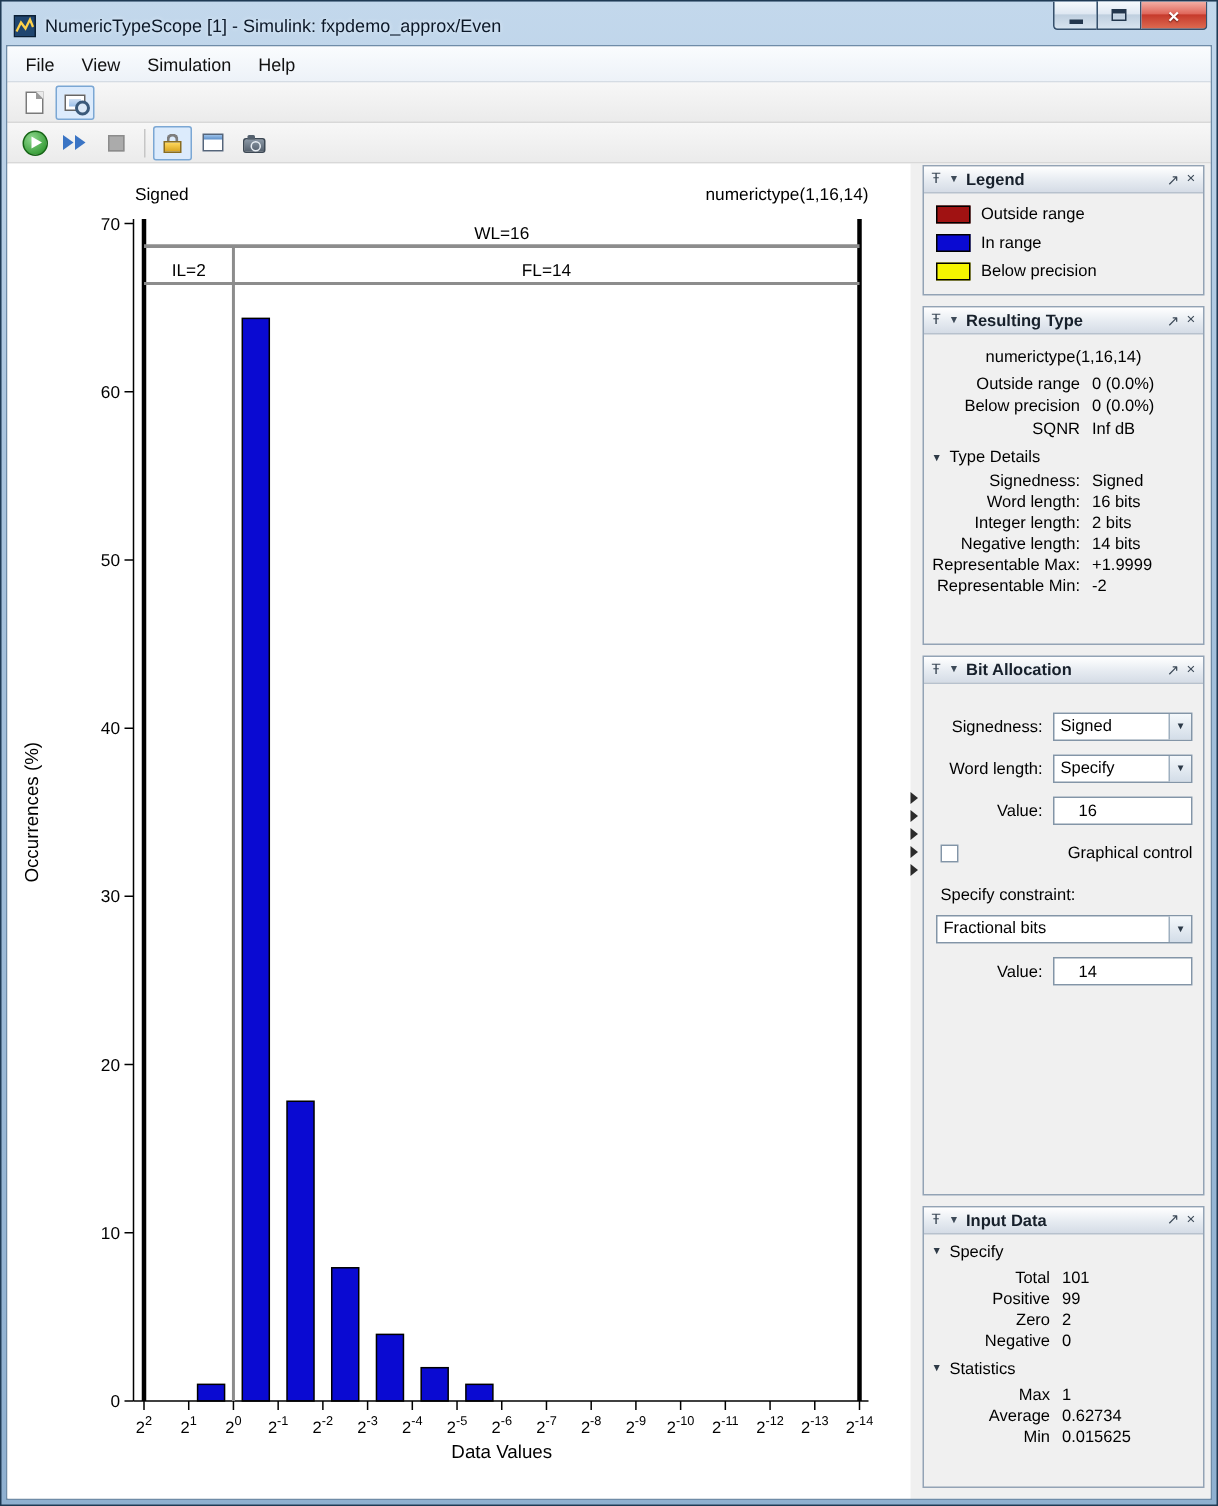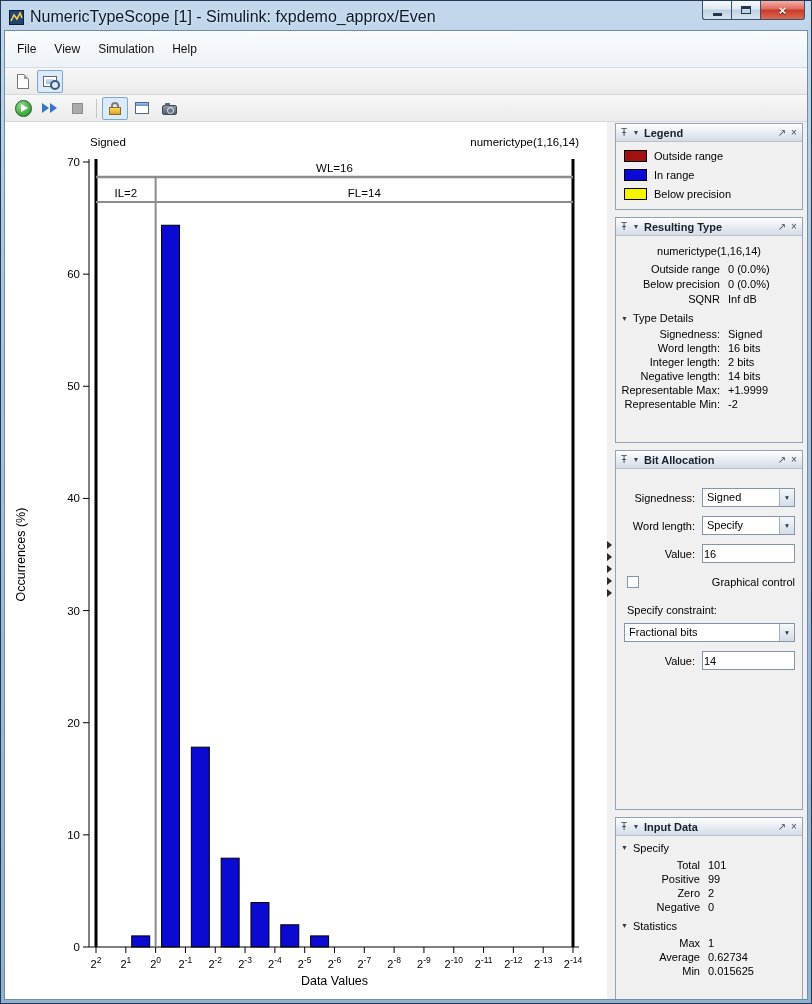--- a/index.html
+++ b/index.html
@@ -1,29 +1,29 @@
 <!DOCTYPE html>
 <html><head>
 <meta charset="utf-8">
 <style>
   *{box-sizing:border-box;margin:0;padding:0}
   body{width:812px;height:1004px;position:relative;overflow:hidden;font-family:"Liberation Sans",sans-serif;background:#9db9d6}
   .frame{position:absolute;inset:0;border:1px solid #1f3a54;background:linear-gradient(180deg,#c3d8ec 0%,#a9c4de 30%,#8fb0d0 100%);padding:3px}
   .titlebar{height:26px;display:flex;align-items:center;position:relative;padding:0 2px}
   .app-icon{width:15px;height:15px;margin:0 6px 0 3px;flex:0 0 auto}
-  .title-text{font-size:16px;color:#0c1828;text-shadow:0 0 3px #e8f2fb;white-space:nowrap}
+  .title-text{font-size:12px;color:#0c1828;text-shadow:0 0 3px #e8f2fb;white-space:nowrap}
   .win-controls{position:absolute;top:-3px;right:3px;display:flex;height:19px}
   .win-btn{width:29px;height:19px;border:1px solid #37506b;border-top:none;border-right-width:0;display:flex;align-items:center;justify-content:center;background:linear-gradient(#f6fafd,#dfe8f2 45%,#bfcfdf 50%,#d8e4ef)}
   .win-btn.first{border-radius:0 0 0 3px}
   .win-btn.close{width:45px;border-right-width:1px;background:linear-gradient(#f3b0a6,#e0685c 45%,#c63a2c 50%,#dd6a50);border-radius:0 0 3px 0}
   .glyph-min{width:9px;height:3px;background:#23364c;margin-top:8px}
   .glyph-max{width:10px;height:8px;border:1px solid #23364c;border-top:3px solid #23364c}
   .glyph-close{color:#fff;font-size:13px;font-weight:bold;line-height:1;text-shadow:0 1px 1px #5e130c}
   .client{height:calc(100% - 26px);border:1px solid #6f8ca8;background:#f0f0f0;display:flex;flex-direction:column}
-  .menubar{height:37px;background:linear-gradient(#fafcfe,#edf2f8);border-bottom:1px solid #d5dce4;display:flex;align-items:center;padding:0 3px;flex:0 0 auto}
+  .menubar{height:24px;background:linear-gradient(#fafcfe,#edf2f8);border-bottom:1px solid #d5dce4;display:flex;align-items:center;padding:0 3px;flex:0 0 auto}
   .menu-item{font-size:12px;color:#111;padding:3px 9px;border-radius:2px;cursor:default}
   .toolbar{height:27px;background:linear-gradient(#f7f7f7,#ebebeb);border-bottom:1px solid #d8d8d8;display:flex;align-items:center;padding:0 5px;flex:0 0 auto}
   .tb-btn{width:26px;height:23px;display:flex;align-items:center;justify-content:center;margin-right:1px;border:1px solid transparent;border-radius:2px;position:relative}
   .tb-btn.pressed{background:#dcebfc;border-color:#7ba7d4}
   .tb-sep{width:1px;height:19px;background:#c6c6c6;margin:0 5px}
   .content{flex:1;position:relative;background:#f0f0f0;overflow:hidden}
   .chart-region{position:absolute;left:0;top:0;width:602px;height:890px;background:#fff}
   .chart-region svg{display:block}
   svg text{font-family:"Liberation Sans",sans-serif;fill:#000}
   .splitter{position:absolute;left:600px;top:417px;width:9px;display:flex;flex-direction:column;align-items:center}
@@ -51,21 +51,21 @@
   .id .k{width:84px}
   .id .v{padding-left:8px}
   .id{line-height:14px}
   .ba-body{padding-top:19px}
   .ba-row{display:flex;align-items:center;justify-content:flex-end;margin:0 7px 9px 0;height:19px}
   .ba-left{justify-content:space-between;margin-left:11px}
   .ba-label{font-size:11px;padding-right:7px;color:#000}
   .combo{width:93px;height:19px;border:1px solid #8395a7;background:#fff;display:flex;align-items:stretch;font-size:11px}
   .combo-text{flex:1;padding:2px 4px;white-space:nowrap;overflow:hidden}
   .combo-arrow{width:15px;border-left:1px solid #9fb0c0;background:linear-gradient(#f4f8fb,#d3dde8);display:flex;align-items:center;justify-content:center;font-size:6.5px;color:#2c3a48}
-  .tinput{width:93px;height:19px;border:1px solid #8395a7;font-size:11px;font-family:inherit;padding:0 1px;background:#fff;color:#000}
+  .tinput{width:93px;height:19px;border:1px solid #8395a7;font-size:11px;font-family:inherit;padding:0 16px;background:#fff;color:#000}
   .checkbox{width:12px;height:12px;border:1px solid #8395a7;background:#fff;margin-right:7px;flex:0 0 auto}
   .cb-label{font-size:11px;color:#000}
   
   .icon-page{width:12px;height:15px;background:#fff;border:1px solid #7a7a7a;position:relative}
   .icon-page::after{content:"";position:absolute;top:-1px;right:-1px;border-style:solid;border-width:0 5px 5px 0;border-color:transparent #ebebeb #9a9a9a transparent}
   .icon-scope{width:14px;height:11px;background:#fff;border:1px solid #666;position:relative}
   .icon-scope::before{content:"";position:absolute;left:2px;top:2px;width:8px;height:5px;background:linear-gradient(#cfe0f4,#9cc0e8)}
   .icon-scope::after{content:"";position:absolute;right:-4px;bottom:-4px;width:6px;height:6px;border:2px solid #3b5a7a;border-radius:50%;background:#dce9f7}
   .run-wrap{width:17px;height:17px;border-radius:50%;background:radial-gradient(circle at 35% 30%,#8ed88e,#1d8a1d);display:flex;align-items:center;justify-content:center;border:1px solid #156315}
   .run-tri{width:0;height:0;border-left:7px solid #fff;border-top:4px solid transparent;border-bottom:4px solid transparent;margin-left:2px}

